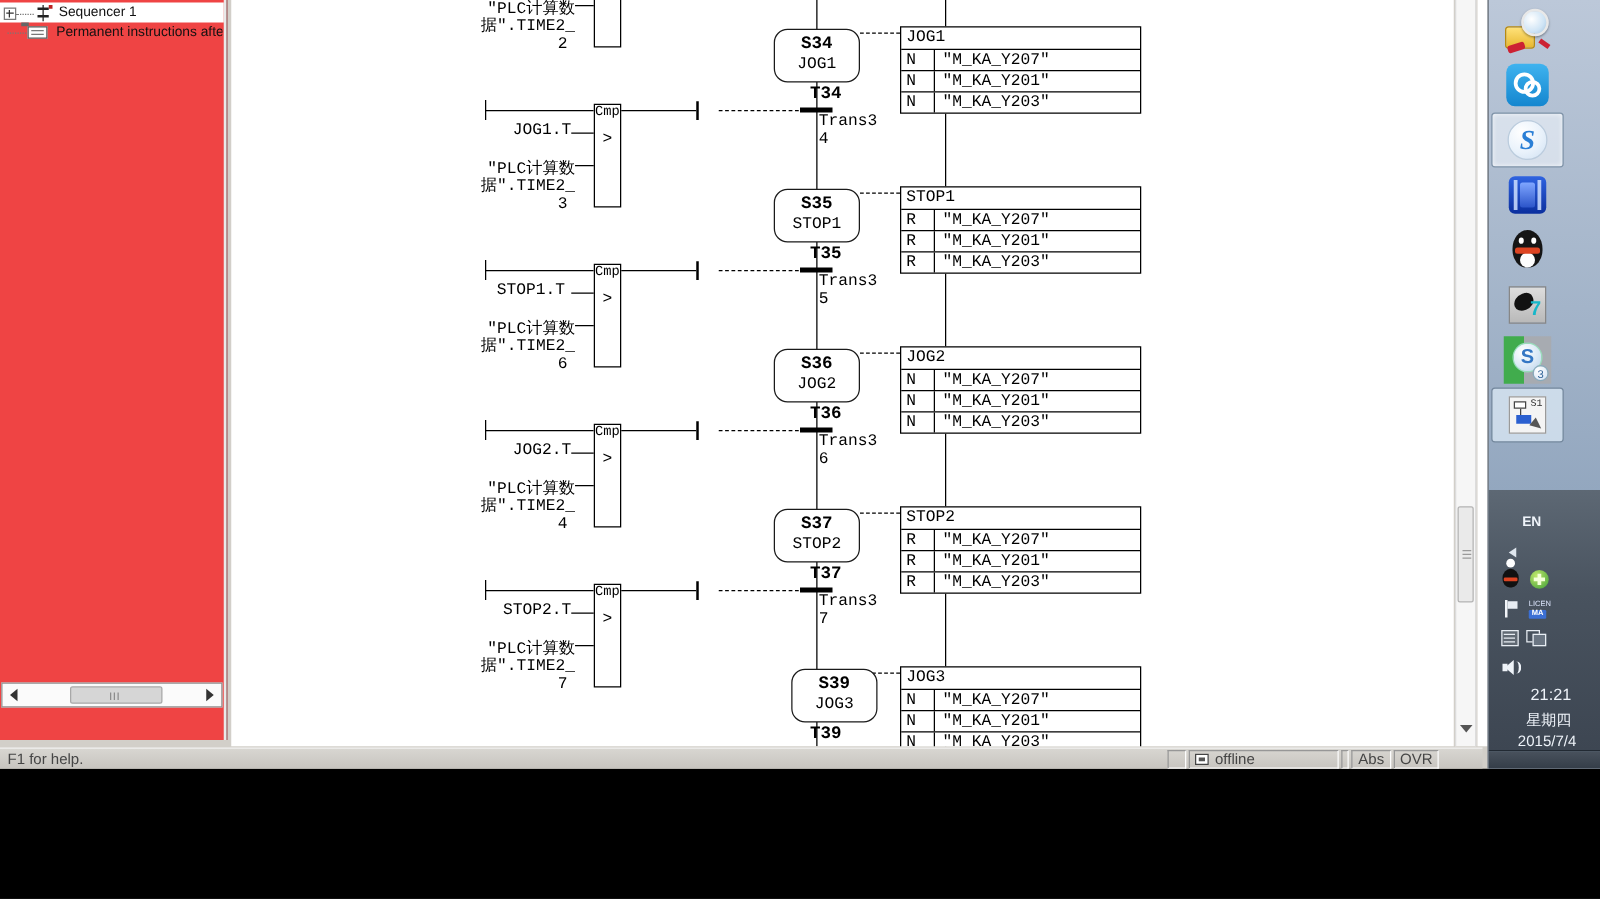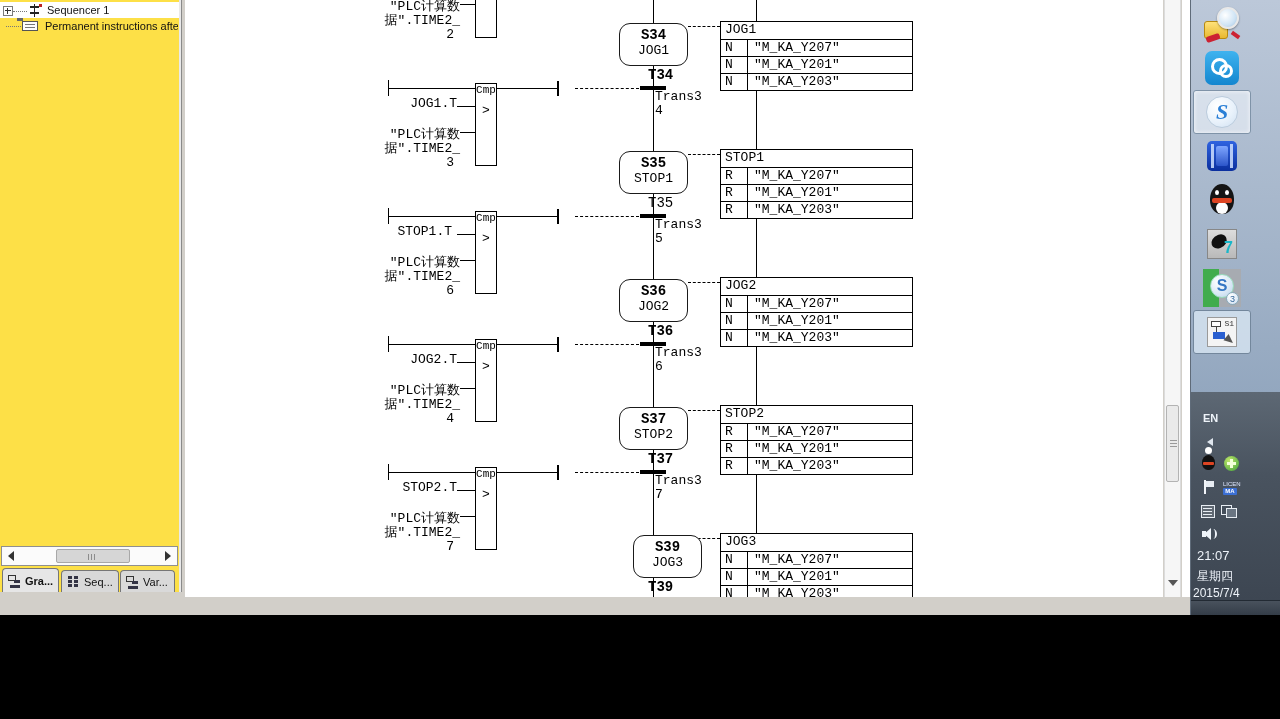--- a/index.html
+++ b/index.html
@@ -1,20 +1,20 @@
 <!DOCTYPE html>
 <html><head>
 <meta charset="utf-8">
 <style>
   *{box-sizing:border-box;margin:0;padding:0}
   html,body{width:1280px;height:719px;background:#000;overflow:hidden;font-family:"Liberation Sans",sans-serif}
   .app{position:absolute;left:0;top:0;width:1280px;height:615px;background:#d2cfc9;overflow:hidden}
 
   
-  .left-panel{position:absolute;left:0;top:0;width:182px;height:592px;background:#fde047;border-right:1px solid #8a8a8a}
+  .left-panel{position:absolute;left:0;top:0;width:182px;height:592px;background:#ef4444;border-right:1px solid #8a8a8a}
   .panel-edge{position:absolute;left:179px;top:0;width:2px;height:592px;background:#e9e9e9}
   .tree-row1{position:absolute;left:0;top:2px;width:179px;height:16px;background:#fff}
   .tree-label{position:absolute;font-size:11px;color:#111;white-space:nowrap;overflow:hidden}
   .plusbox{position:absolute;left:3px;top:4px;width:10px;height:10px;background:#fff;border:1px solid #7a7a7a}
   .plusbox::before{content:"";position:absolute;left:1px;top:3px;width:6px;height:1px;background:#333}
   .plusbox::after{content:"";position:absolute;left:3px;top:1px;width:1px;height:6px;background:#333}
   .dotline{position:absolute;border-top:1px dotted #777}
   .seq-ico{position:absolute;left:27px;top:2px;width:15px;height:14px}
   .seq-ico::before{content:"";position:absolute;left:7px;top:0;width:1px;height:13px;background:#222}
   .seq-ico::after{content:"";position:absolute;left:3px;top:2px;width:9px;height:2px;background:#222;box-shadow:0 6px 0 #222}
@@ -115,21 +115,21 @@
   .ico-plcsim .p-badge{position:absolute;right:2px;bottom:2px;width:13px;height:13px;border-radius:50%;background:radial-gradient(circle at 35% 30%,#fff,#cfe0f2);border:1px solid #8ab;font-size:9px;color:#369;text-align:center;line-height:12px}
 
   .ico-graph{position:relative;width:30px;height:30px;background:#f4f4f4;border:1px solid #9a9a9a}
   .ico-graph .g-s1{position:absolute;right:2px;top:1px;font-size:8px;color:#333;font-family:"Liberation Mono",monospace}
   .ico-graph .g-b1{position:absolute;left:3px;top:3px;width:10px;height:6px;border:1px solid #444;background:#fff}
   .ico-graph .g-b2{position:absolute;left:5px;top:14px;width:12px;height:7px;background:#2a5fd0}
   .ico-graph .g-line{position:absolute;left:8px;top:9px;width:1px;height:5px;background:#444}
   .ico-graph .g-pen{position:absolute;right:2px;bottom:2px;width:0;height:0;border-left:9px solid #555;border-top:4px solid transparent;border-bottom:4px solid transparent;transform:rotate(40deg)}
 
   
-  .tray-text{position:absolute;color:#eef3f9;text-align:left}
+  .tray-text{position:absolute;color:#eef3f9;text-align:right}
   .hid-arrow{position:absolute;left:16px;top:438px;width:0;height:0;border-top:4px solid transparent;border-bottom:4px solid transparent;border-right:6px solid #dfe6ee}
   .ico-qq-mini{position:relative;width:13px;height:15px}
   .ico-qq-mini i{position:absolute;left:0;top:0;width:13px;height:15px;background:#111;border-radius:50% 50% 45% 45%}
   .ico-qq-mini em{position:absolute;left:3px;bottom:1px;width:7px;height:7px;background:#fff;border-radius:50%}
   .ico-qq-mini b{position:absolute;left:1px;top:7px;width:11px;height:3px;background:#d42;border-radius:1px}
   .ico-shield{position:relative;width:15px;height:15px;border-radius:50%;background:radial-gradient(circle at 35% 30%,#bfe76a,#3f9e38)}
   .ico-shield::before{content:"";position:absolute;left:6px;top:3px;width:3px;height:9px;background:#f3ffd8}
   .ico-shield::after{content:"";position:absolute;left:3px;top:6px;width:9px;height:3px;background:#f3ffd8}
   .ico-flag{position:relative;width:12px;height:14px}
   .ico-flag::before{content:"";position:absolute;left:1px;top:0;width:2px;height:14px;background:#f2f5f9}
@@ -166,34 +166,20 @@
       <span class="perm-ico"></span>
       <span class="tree-label" style="left:45px;top:20px;width:133px">Permanent instructions after s</span>
     </div>
 
     <div class="hscroll">
       <span class="hs-arrow hs-left"></span>
       <span class="hs-thumb"></span>
       <span class="hs-arrow hs-right"></span>
     </div>
 
-    <div class="tabs">
-      <div class="tab active" style="left:2px;width:57px">
-        <span class="tab-ico ico-tree"></span>
-        <span>Gra...</span>
-      </div>
-      <div class="tab" style="left:61px;width:58px">
-        <span class="tab-ico ico-grid"></span>
-        <span>Seq...</span>
-      </div>
-      <div class="tab" style="left:120px;width:55px">
-        <span class="tab-ico ico-tree"></span>
-        <span>Var...</span>
-      </div>
-    </div>
     <div class="panel-edge"></div>
   </div>
 
   <div class="canvas">
 
     <div class="vline" style="left:468px;top:0;height:597px"></div>
     <div class="vline" style="left:571px;top:0;height:597px"></div>
 
     <div>
       <div class="cmp-box" style="left:290px;top:-45px"></div>
@@ -316,21 +302,21 @@
           </div>
         <div class="action-row">
             <span class="aq">R</span>
             <span class="av">"M_KA_Y201"</span>
           </div>
         <div class="action-row">
             <span class="aq">R</span>
             <span class="av">"M_KA_Y203"</span>
           </div>
       </div>
-      <div class="trans-id m" style="left:463px;top:196px;font-weight:normal;font-size:14px">T35</div>
+      <div class="trans-id m" style="left:463px;top:196px;font-weight:bold;font-size:14px">T35</div>
       <div class="trans-bar" style="left:455px;top:214px"></div>
       <div class="lbl m" style="left:470px;top:218px;text-align:left">Trans3</div>
       <div class="lbl m" style="left:470px;top:232px;text-align:left">5</div>
     </div>
 
     <div>
       <div class="dashline" style="left:503px;top:282px;width:32px"></div>
       <div class="step-box" style="left:434px;top:279px">
         <div class="step-id">S36</div>
         <div class="step-name">JOG2</div>
@@ -408,20 +394,31 @@
 
     </div>
   </div>
 
   <div class="vscroll">
     <div class="vs-thumb"></div>
     <div class="vs-down"></div>
   </div>
   <div class="white-gap"></div>
 
+  <div class="statusbar">
+    <span class="sb-text">F1 for help.</span>
+    <span class="sb-cell" style="left:934px;width:15px"></span>
+    <span class="sb-cell" style="left:951px;width:120px;text-align:left">
+      <i class="conn-ico"></i>
+      <span style="position:absolute;left:20px;top:0">offline</span>
+    </span>
+    <span class="sb-cell" style="left:1073px;width:6px"></span>
+    <span class="sb-cell" style="left:1081px;width:32px">Abs</span>
+    <span class="sb-cell" style="left:1115px;width:36px">OVR</span>
+  </div>
 
   <div class="taskbar">
     <div class="tb-lower"></div>
 
     <div class="tb-btn" style="top:2px">
       <div class="ico-viewer">
           <i class="v-body"></i>
           <i class="v-handle"></i>
           <i class="v-lens"></i>
           <i class="v-stick"></i>
@@ -472,19 +469,19 @@
     <div style="position:absolute;left:11px;top:455px"><span class="ico-qq-mini"><i></i><em></em><b></b></span></div>
     <div style="position:absolute;left:33px;top:456px"><span class="ico-shield" style="display:inline-block"></span></div>
     <div style="position:absolute;left:12px;top:480px"><span class="ico-flag" style="display:inline-block"></span></div>
     <div style="position:absolute;left:32px;top:479px">
       <span class="ico-license" style="display:inline-block"><span>LICEN</span><b>MA</b></span>
     </div>
     <div style="position:absolute;left:10px;top:504px"><span class="ico-dev1" style="display:inline-block"></span></div>
     <div style="position:absolute;left:30px;top:504px"><span class="ico-dev2" style="display:inline-block"></span></div>
     <div style="position:absolute;left:11px;top:527px"><span class="ico-vol" style="display:inline-block"><i></i></span></div>
 
-    <div class="tray-text" style="left:6px;top:548px;width:60px;font-size:13px">21:07</div>
+    <div class="tray-text" style="left:6px;top:548px;width:60px;font-size:13px">21:21</div>
     <div class="tray-text" style="left:6px;top:568px;width:60px;font-size:12px">星期四</div>
     <div class="tray-text" style="left:2px;top:586px;width:68px;font-size:12px">2015/7/4</div>
     <div class="show-desktop"></div>
   </div>
 
 </div>
 
 </body></html>

